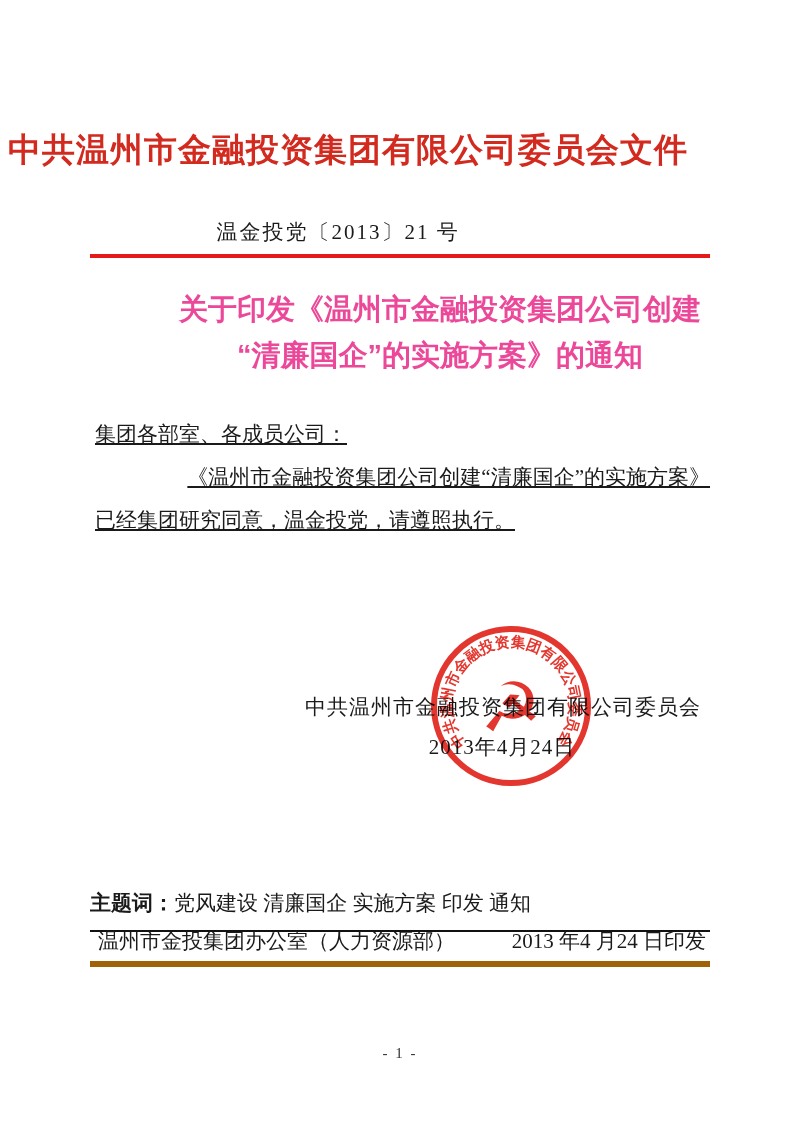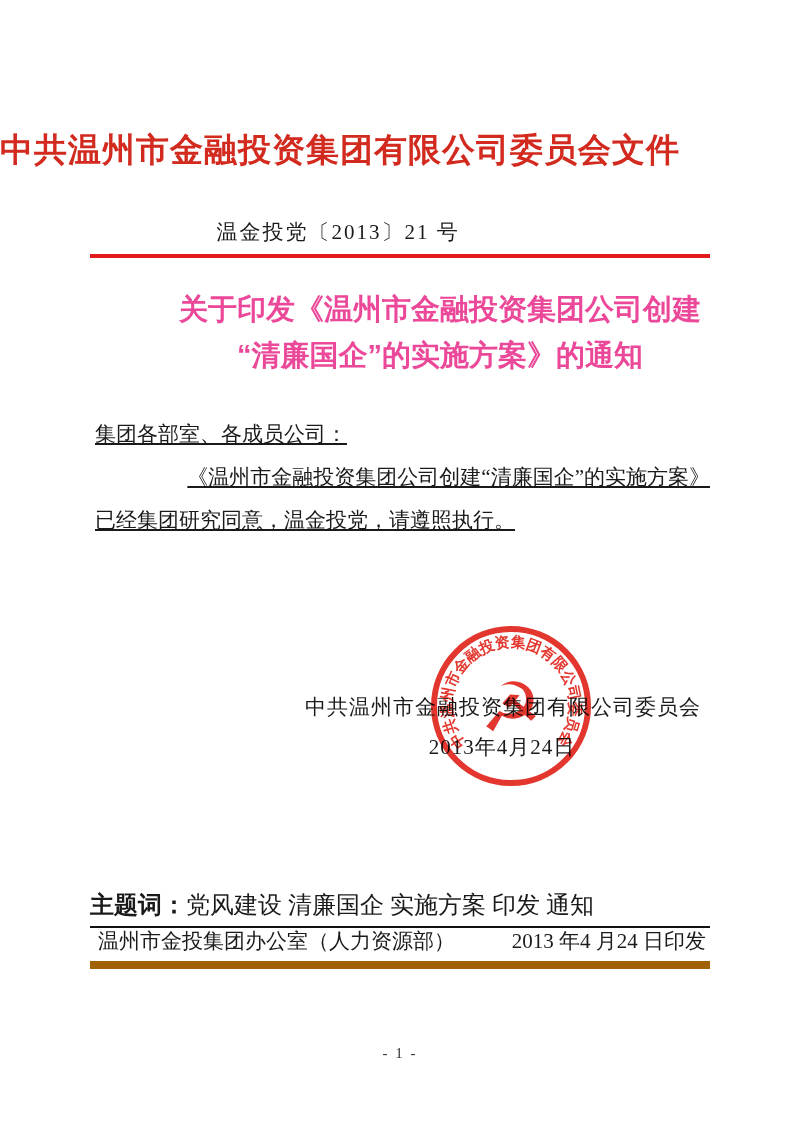--- a/index.html
+++ b/index.html
@@ -10,21 +10,21 @@
     margin: 0 auto;
     background: #ffffff;
     overflow: hidden;
     font-family: "Liberation Serif", "DejaVu Serif", serif;
     color: #1a1a1a;
   }
   .abs { position: absolute; }
 
   .header-title {
     top: 128px; left: 0; width: 688px;
-    text-align: left;
+    text-align: right;
     color: #d22a1e;
     font-size: 33px;
     font-weight: bold;
     letter-spacing: 1px;
     font-family: "Liberation Serif", "DejaVu Serif", serif;
   }
 
   .doc-number {
     top: 218px; left: 0; width: 676px;
     text-align: center;
@@ -74,35 +74,35 @@
   }
 
   .seal {
     top: 620px; left: 425px; width: 172px; height: 172px;
     mix-blend-mode: multiply;
     opacity: 0.92;
   }
 
   .footer-keywords {
     top: 889px; left: 90px; width: 620px;
-    font-size: 24px;
-    padding-bottom: 5px;
+    font-size: 21px;
+    padding-bottom: 13px;
     border-bottom: 2px solid #111111;
     white-space: nowrap;
   }
   .footer-keywords .label {
     font-family: "Liberation Sans", "DejaVu Sans", sans-serif;
     font-weight: bold;
   }
   .footer-issuer {
     top: 925px; left: 90px; width: 620px;
     font-size: 21px;
     padding: 2px 4px 6px 8px;
     width: 608px;
-    border-bottom: 8px solid #a16207;
+    border-bottom: 6px solid #a16207;
     display: flex;
     justify-content: space-between;
     white-space: nowrap;
   }
 
   .page-number {
     top: 1045px; left: 0; width: 800px;
     text-align: center;
     font-size: 15px;
     color: #333333;

